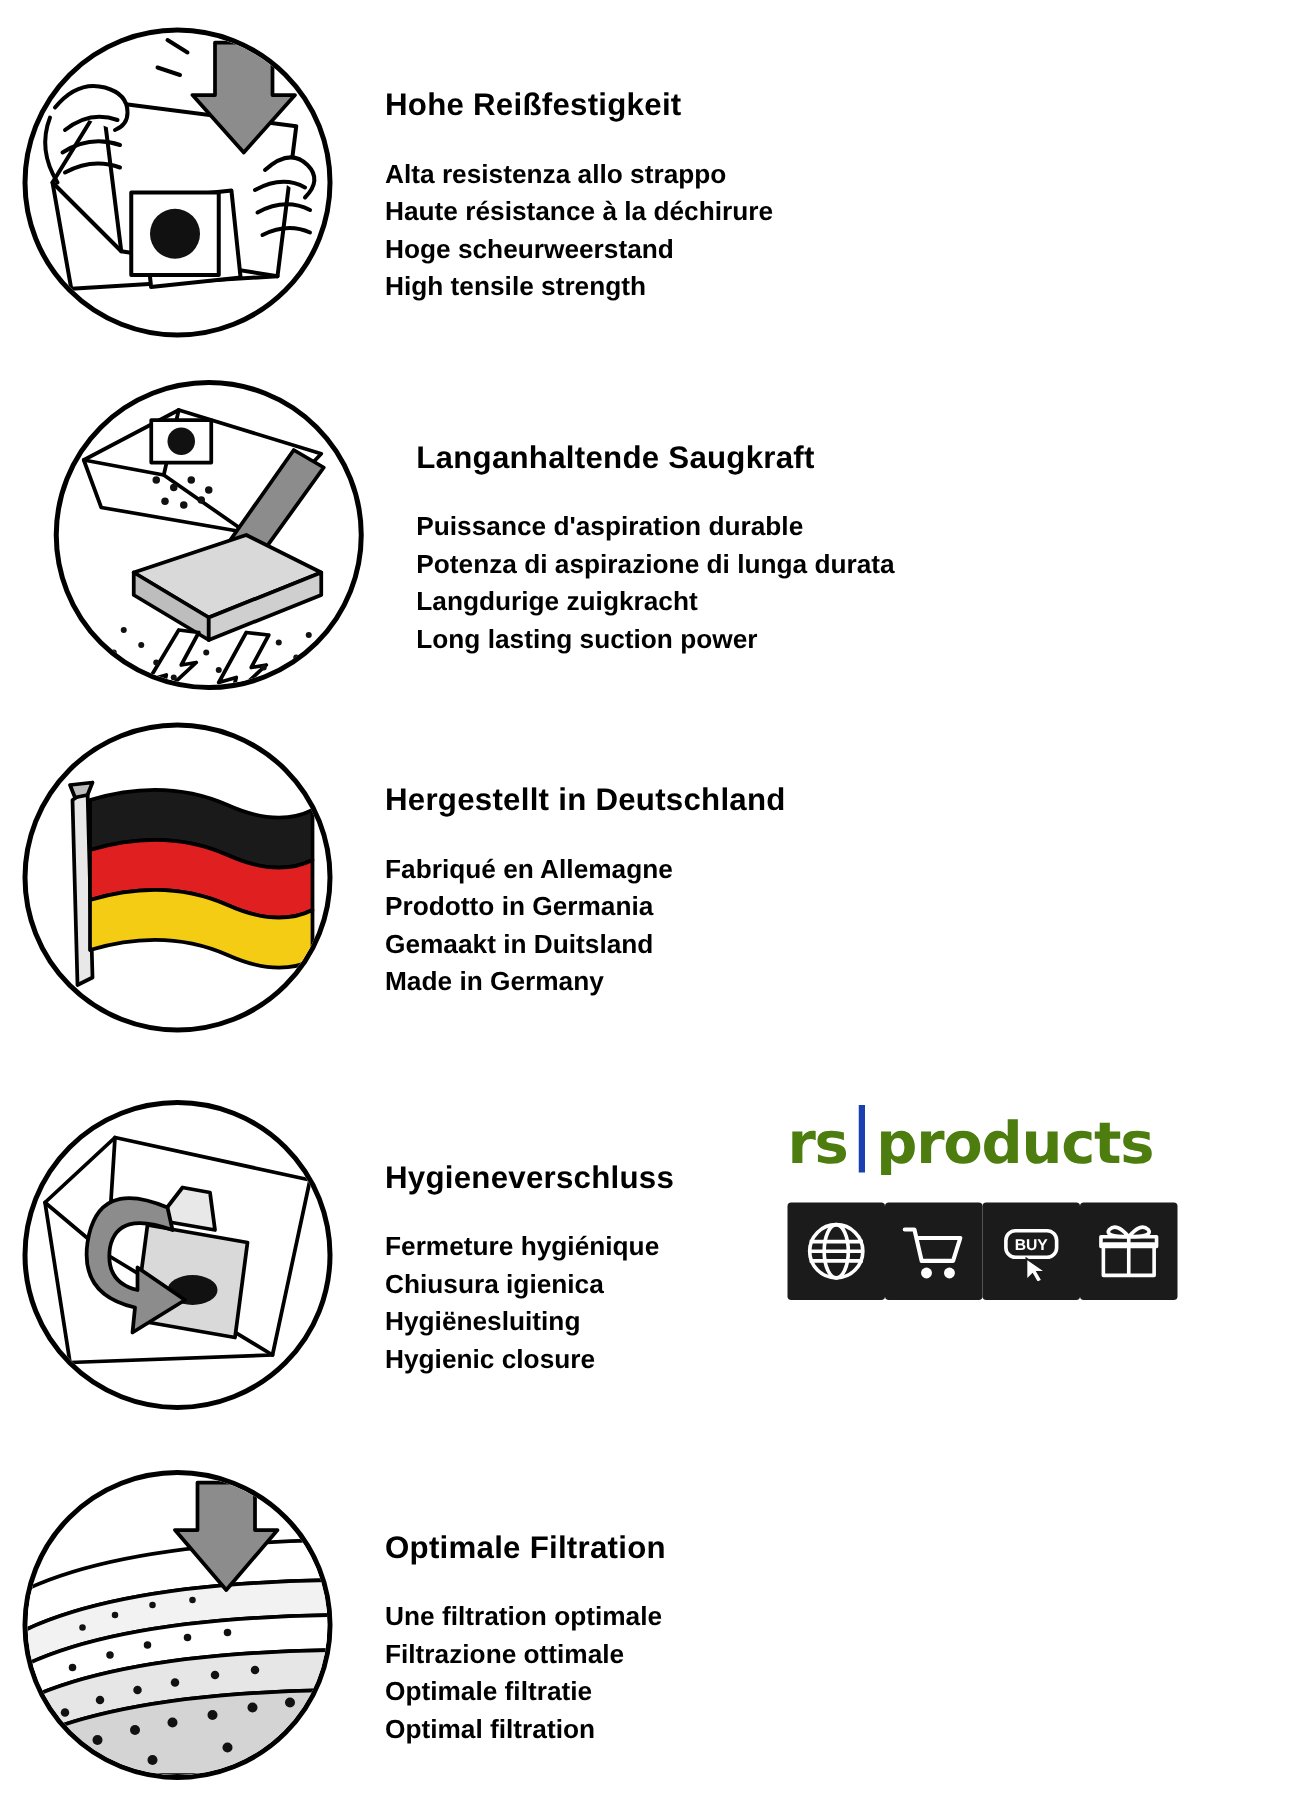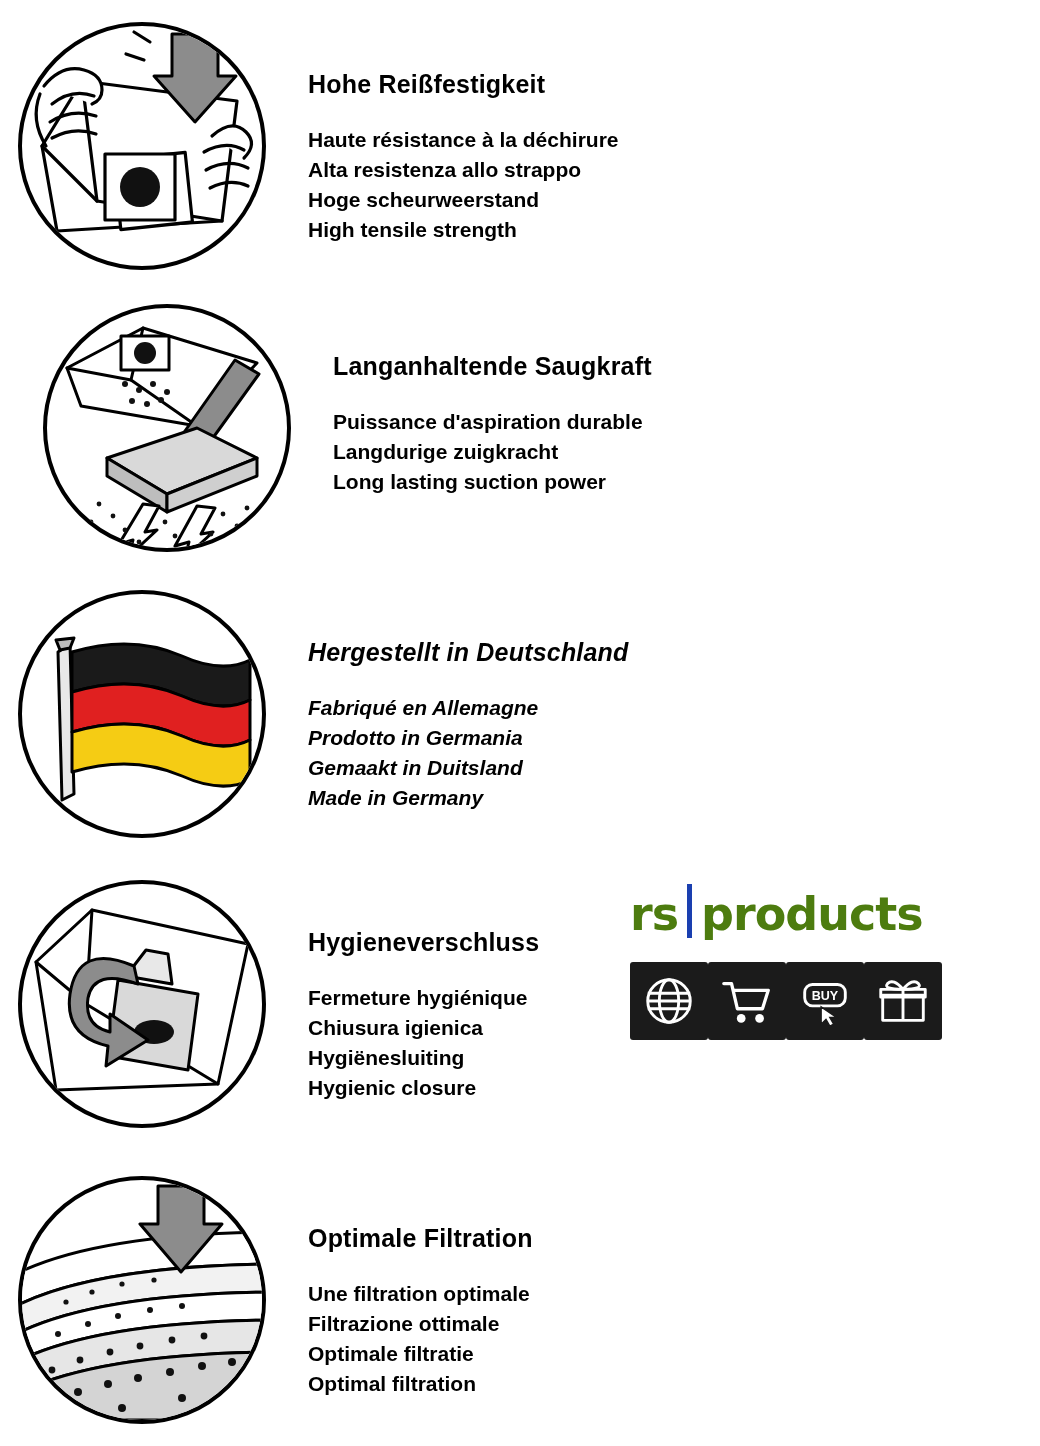--- a/index.html
+++ b/index.html
@@ -146,22 +146,22 @@
             <path d="M218 20 L236 10"></path>
             <path d="M224 38 L242 34"></path>
             <path d="M128 16 L112 6"></path>
             <path d="M122 34 L104 28"></path>
           </g>
         </svg>
       </div>
     </div>
     <div class="text-block">
       <div class="feature-title">Hohe Reißfestigkeit</div>
+      <div class="feature-line">Alta resistenza allo strappo</div>
       <div class="feature-line">Haute résistance à la déchirure</div>
-      <div class="feature-line">Alta resistenza allo strappo</div>
       <div class="feature-line">Hoge scheurweerstand</div>
       <div class="feature-line">High tensile strength</div>
     </div>
   </div>
 
   <div class="feature-row" style="top:304px;margin-left:25px;">
     <div class="icon-wrap">
       <div class="icon-circle">
         <svg viewBox="0 0 240 240" width="240" height="240">
           <g fill="none" stroke="#000" stroke-width="3" stroke-linejoin="round" stroke-linecap="round">
@@ -206,26 +206,27 @@
               <circle cx="164" cy="226" r="2.4"></circle>
                 <circle cx="200" cy="200" r="2.4"></circle>
             </g>
           </g>
         </svg>
       </div>
     </div>
     <div class="text-block">
       <div class="feature-title">Langanhaltende Saugkraft</div>
       <div class="feature-line">Puissance d'aspiration durable</div>
+      <div class="feature-line">Potenza di aspirazione di lunga durata</div>
       <div class="feature-line">Langdurige zuigkracht</div>
       <div class="feature-line">Long lasting suction power</div>
     </div>
   </div>
 
-  <div class="feature-row" style="top:590px;font-style:italic;">
+  <div class="feature-row" style="top:578px;">
     <div class="icon-wrap">
       <div class="icon-circle">
         <svg viewBox="0 0 240 240" width="240" height="240">
 
           <g stroke="#000" stroke-width="3" stroke-linejoin="round">
             <path d="M36 58 L48 50 L52 200 L40 206 Z" fill="#e8e8e8"></path>
             <path d="M34 46 L52 44 L48 54 L38 56 Z" fill="#bdbdbd"></path>
           </g>
 
           <g stroke="#000" stroke-width="3" stroke-linejoin="round">

